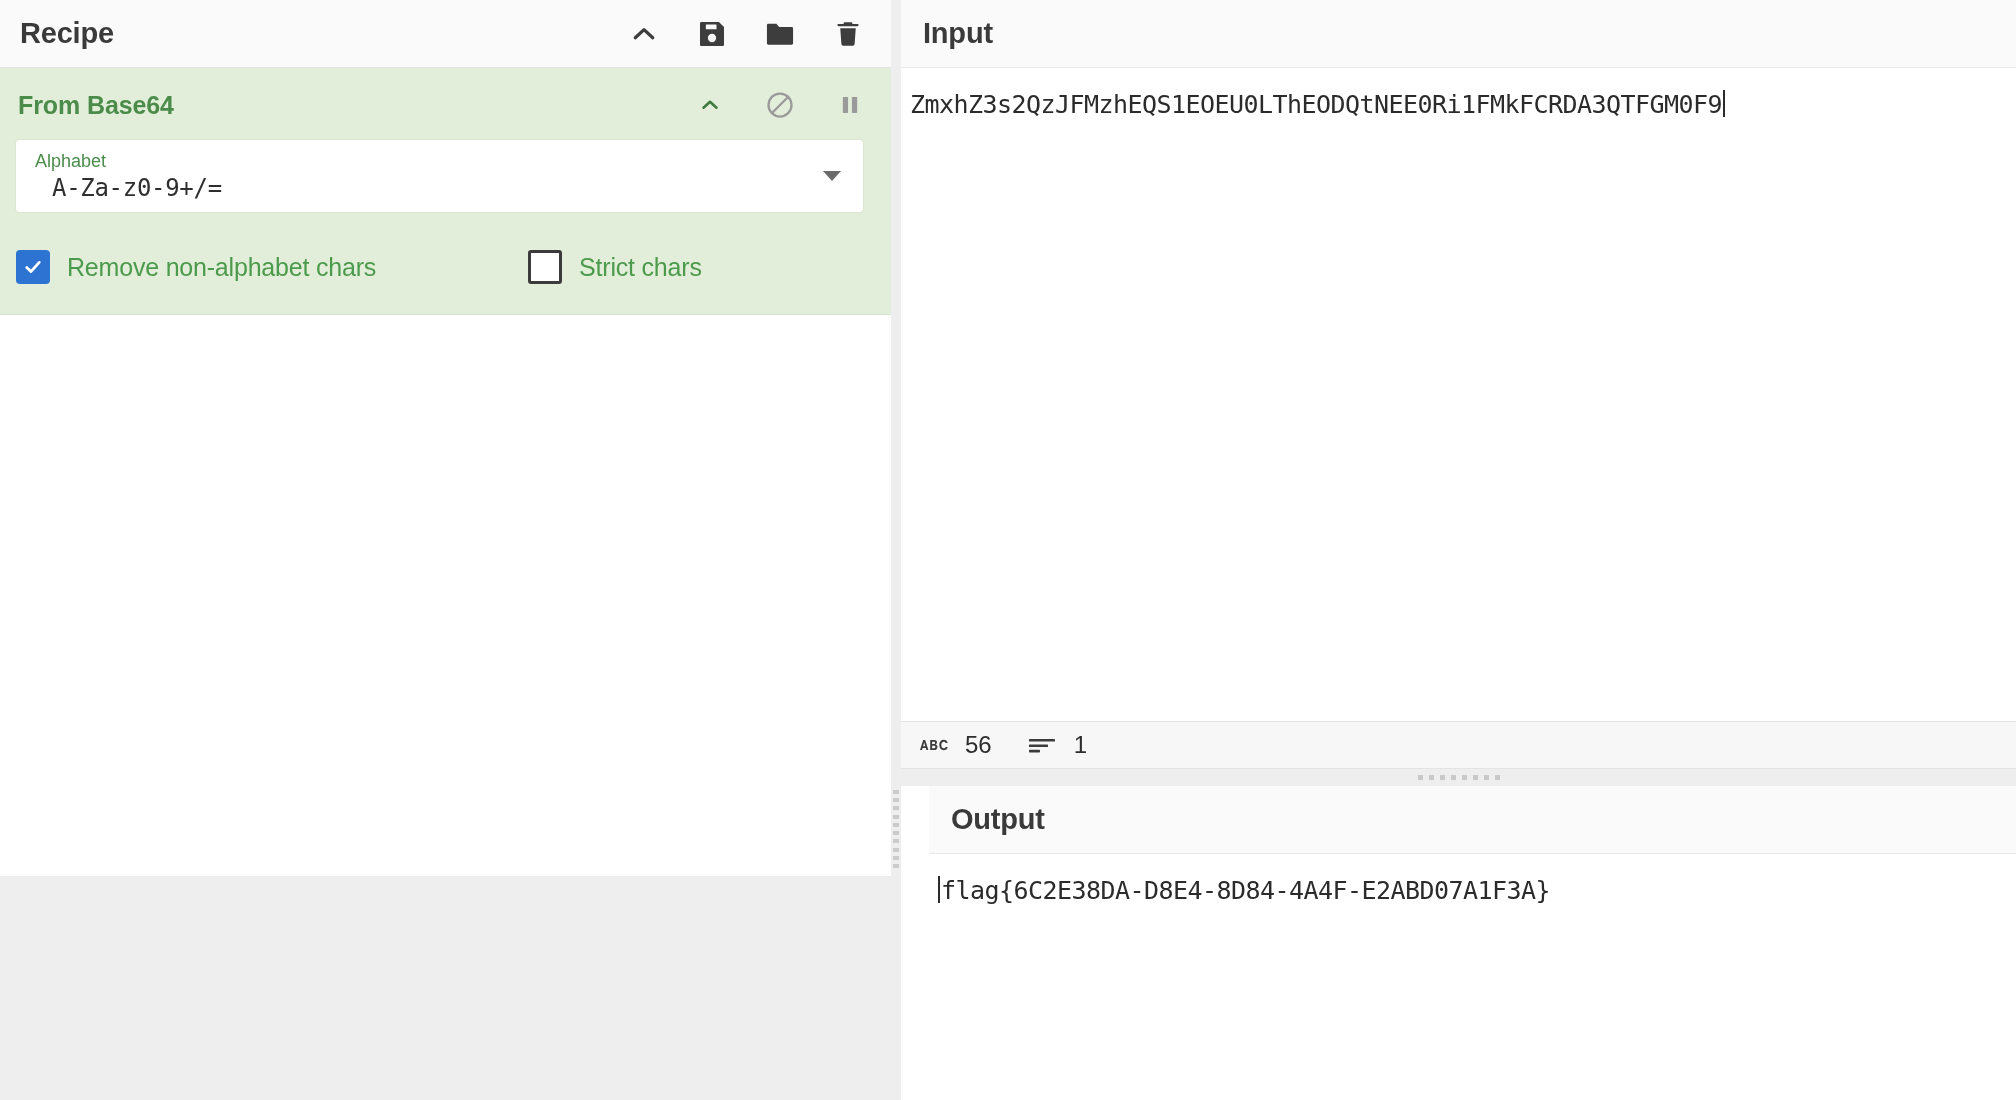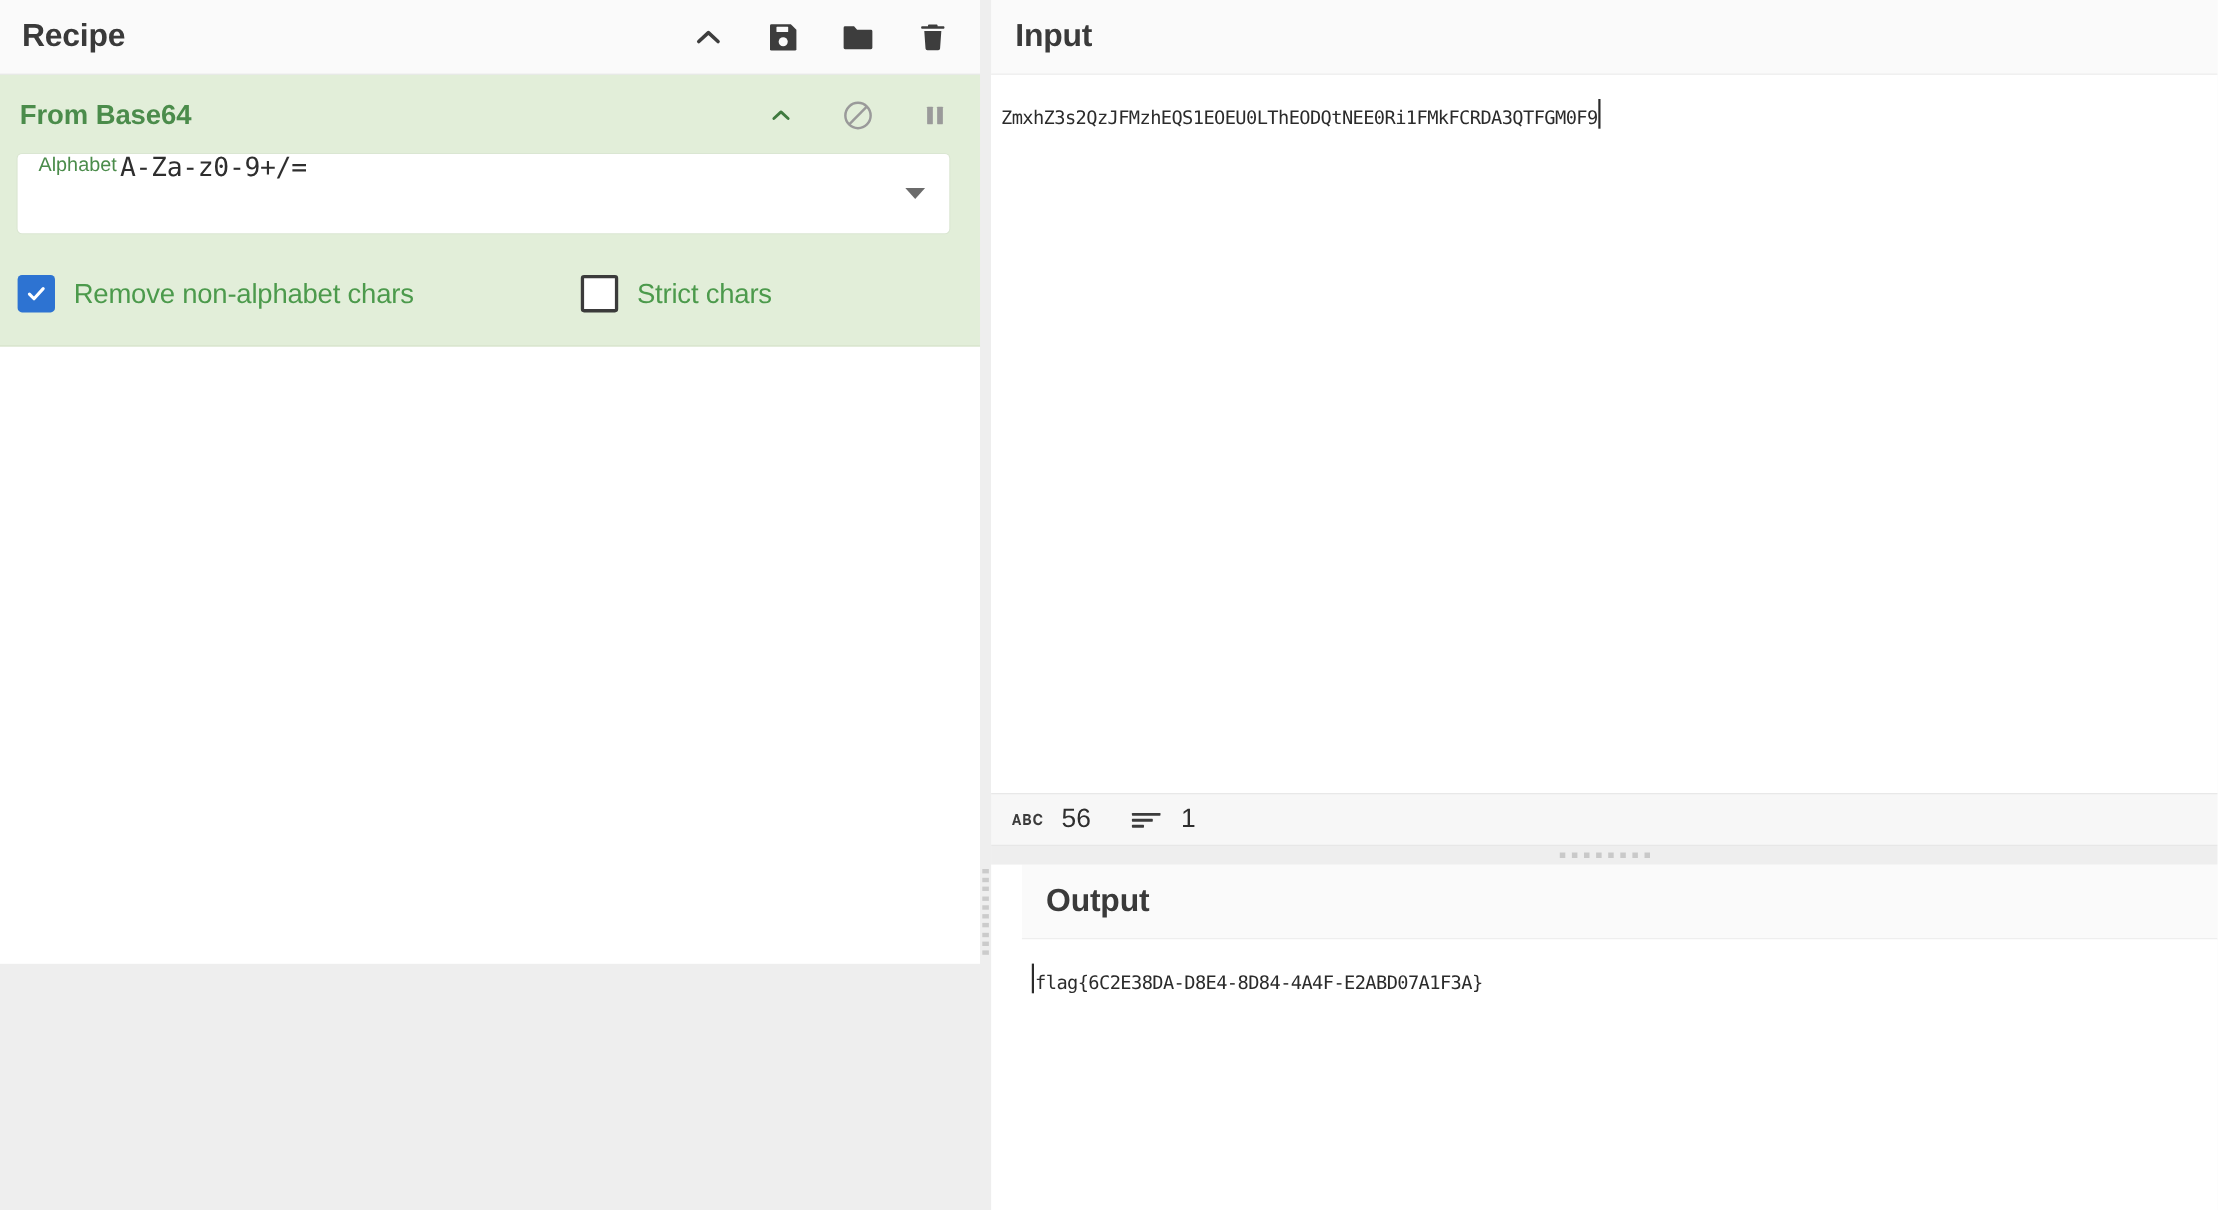--- a/index.html
+++ b/index.html
@@ -108,40 +108,42 @@
   .op-icon svg { display: block; }
 
   
   .ingredient {
     margin: 10px 28px 0 16px;
     background: #ffffff;
     border-radius: 4px;
     position: relative;
     height: 72px;
     display: flex;
-    flex-direction: row;
+    flex-direction: column;
+    justify-content: center;
     padding: 0 16px;
     box-shadow: 0 0 0 1px rgba(0,0,0,0.03);
   }
 
   .ingredient-label {
     font-size: 18px;
     color: #4b8c4b;
     line-height: 1;
     margin-bottom: 6px;
     padding-left: 3px;
   }
 
   .ingredient-value {
     font-family: "DejaVu Sans Mono", monospace;
     font-size: 24px;
     color: #2e2e2e;
     line-height: 1;
     padding-left: 3px;
     letter-spacing: -0.3px;
+    margin-left: 17px;
   }
 
   .ingredient-caret {
     position: absolute;
     right: 22px;
     top: 50%;
     transform: translateY(-50%);
     width: 0; height: 0;
     border-left: 9px solid transparent;
     border-right: 9px solid transparent;
@@ -262,21 +264,21 @@
   .io-text-area {
     flex: 1;
     background: #ffffff;
     padding: 18px 0 0 4px;
     overflow: hidden;
     position: relative;
   }
 
   .io-line {
     font-family: "DejaVu Sans Mono", monospace;
-    font-size: 17px;
+    font-size: 25px;
     color: #2b2b2b;
     line-height: 32px;
     white-space: pre;
     padding-left: 5px;
     letter-spacing: -0.55px;
     display: flex;
     align-items: baseline;
   }
   .caret-after::after {
     content: "";

